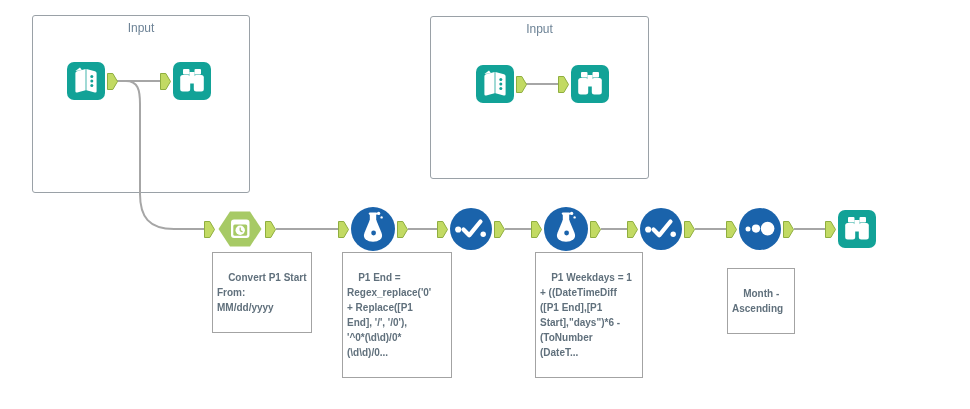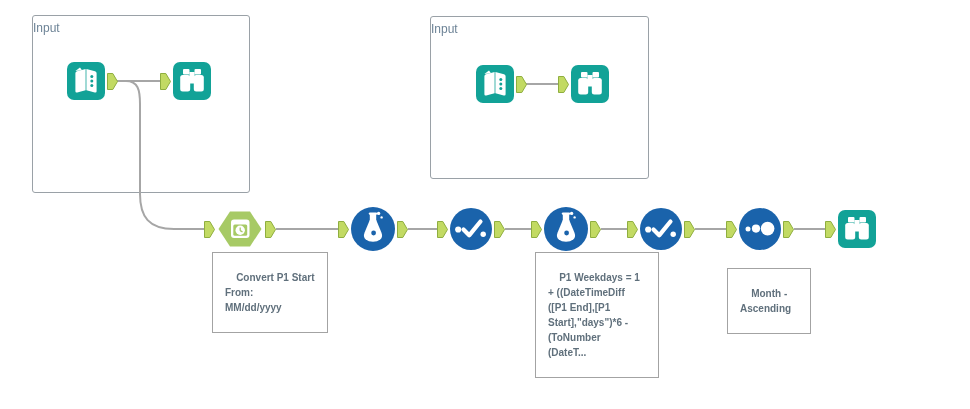--- a/index.html
+++ b/index.html
@@ -1,29 +1,29 @@
 <!DOCTYPE html>
 <html><head>
 <meta charset="utf-8">
 <style>
   html,body{margin:0;padding:0;background:#fff;}
   .canvas{position:relative;width:970px;height:409px;background:#ffffff;
           font-family:"Liberation Sans",sans-serif;overflow:hidden;}
   .wires{position:absolute;left:0;top:0;z-index:1;}
   .container-box{position:absolute;border:1px solid #9aa1a7;border-radius:3px;z-index:0;background:transparent;}
-  .container-label{position:absolute;top:5px;left:0;width:100%;
+  .container-label{position:absolute;top:5px;left:0;width:100%;text-align:center;
                    font-size:12px;color:#6d8396;}
   .tool{position:absolute;z-index:2;}
   .tool svg.glyph{display:block;}
   .anchor{position:absolute;top:50%;margin-top:-8.5px;width:11px;height:17px;z-index:3;}
   .anchor svg{display:block;}
   .anchor.in{left:-13px;}
   .anchor.out{right:-13px;}
   .ann{position:absolute;z-index:3;background:#ffffff;border:1px solid #a3a3a3;
-       padding:2px 12px;font-size:10px;font-weight:bold;line-height:15px;
+       padding:2px 4px;font-size:10px;font-weight:bold;line-height:15px;
        color:#60707c;white-space:pre;}
 </style>
 </head>
 <body>
 
 <div class="canvas">
 
   <svg class="wires" width="970" height="409">
     <g stroke="#a6a6a6" stroke-width="2" fill="none">
       <path d="M117 81 L160 81"></path>
@@ -252,20 +252,28 @@
         <rect x="20.8" y="13" width="10" height="16.5" rx="2.5"></rect>
       </g>
     </svg>
   </div>
 
   <div class="ann" style="left:212px;top:252px;width:90px;">
     <span>Convert P1 Start
 From:
 MM/dd/yyyy</span>
   </div>
+  <div class="ann" style="left:342px;top:252px;width:100px;">
+    <span>P1 End =
+Regex_replace('0'
++ Replace([P1
+End], '/', '/0'),
+'^0*(\d\d)/0*
+(\d\d)/0...</span>
+  </div>
   <div class="ann" style="left:535px;top:252px;width:98px;">
     <span>P1 Weekdays = 1
 + ((DateTimeDiff
 ([P1 End],[P1
 Start],"days")*6 -
 (ToNumber
 (DateT...</span>
   </div>
   <div class="ann" style="left:727px;top:268px;width:58px;">
     <span>Month -

